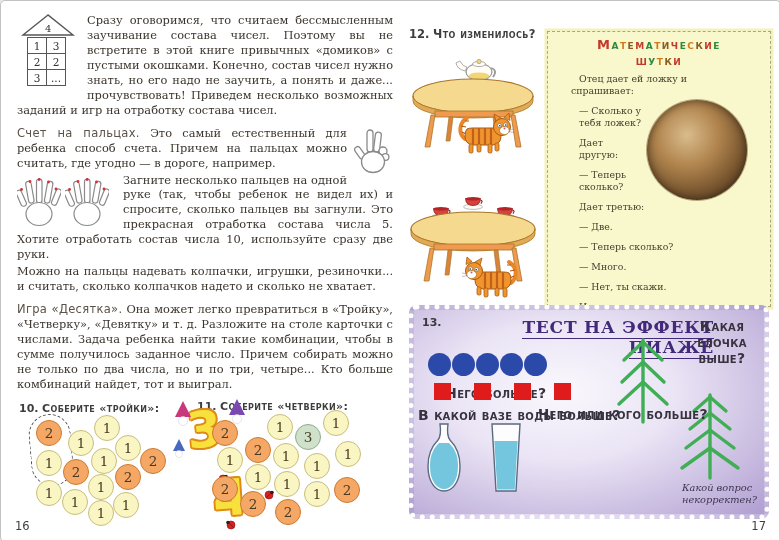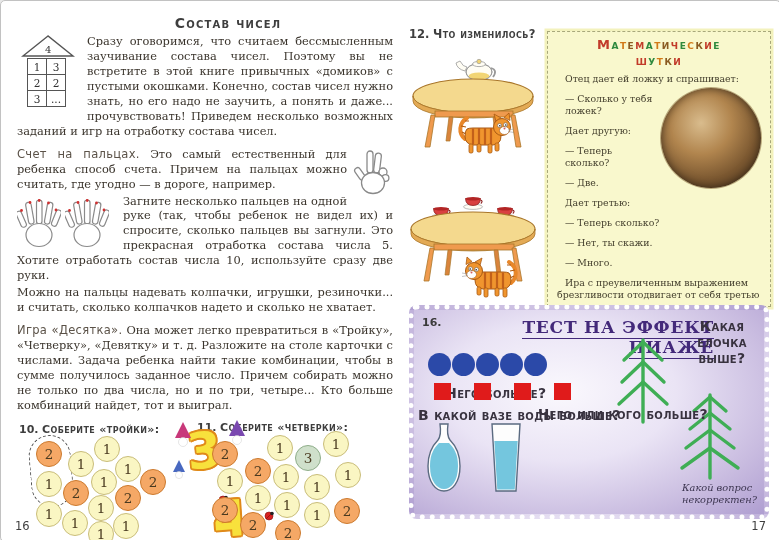--- a/index.html
+++ b/index.html
@@ -49,21 +49,21 @@
   
   .q-head{position:absolute;font-family:"DejaVu Sans",sans-serif;font-size:11.5px;color:#3e3e3e;}
   .q-head .num{font-weight:bold;}
   .q-head .cap{font-variant:small-caps;font-weight:bold;letter-spacing:0.4px;}
   .q12-head{left:8px;top:14px;}
   .scene1{position:absolute;left:0;top:28px;}
   .scene2{position:absolute;left:0;top:148px;}
 
   .joke{position:absolute;left:146px;top:18px;width:224px;height:276px;box-sizing:border-box;
     background:#f9f8cd;border:1px dashed #a8a87a;box-shadow:0 0 0 2.5px #f3f2bd;
-    padding:6px 9px;font-size:9.4px;line-height:1.28;color:#45402e;overflow:hidden;}
+    padding:6px 23px;font-size:9.4px;line-height:1.28;color:#45402e;overflow:hidden;}
   .joke-title{text-align:center;font-family:"DejaVu Sans",sans-serif;font-weight:bold;
     font-variant:small-caps;font-size:13px;letter-spacing:1.5px;line-height:1.15;margin-bottom:4px;}
   .joke p{margin:2.5px 0;text-indent:8px;}
   .joke .dlg div{margin:8px;}
   .joke-photo{float:right;width:100px;height:100px;border-radius:50%;margin:1px 0 3px 3px;
     background:radial-gradient(circle at 40% 35%,#d9bc8d 0%,#b1854e 35%,#7a5730 65%,#46301a 100%);
     box-shadow:inset 0 0 10px rgba(0,0,0,.55),0 0 0 1px #b9a87a;shape-outside:circle(51px);}
 
   .test{position:absolute;left:8px;top:292px;width:360px;height:214px;box-sizing:border-box;
     border-radius:8px;border:5px dotted #fff;
@@ -90,21 +90,20 @@
   .tnote{position:absolute;left:268px;top:172px;width:88px;font-style:italic;font-size:9.8px;
     line-height:1.25;color:#3c3550;}
 </style>
 </head>
 <body>
 
 <div class="spread">
 
   <div class="page-left">
 
-    <div class="lp-title">Состав чисел</div>
 
     <div class="lp-text">
       <div class="house">
         <svg width="58" height="24" viewBox="0 0 58 24">
           <polygon points="29,2 4,22 54,22" fill="#fff" stroke="#555" stroke-width="1.4"></polygon>
           <text x="26" y="19" font-size="10" font-family="DejaVu Serif, serif" fill="#333">4</text>
         </svg>
         <table class="house-grid">
           <tbody>
               <tr>
@@ -353,32 +352,32 @@
 
     <div class="joke">
       <div class="joke-title"><span style="color: rgb(194, 59, 42);">М</span><span style="color: rgb(47, 138, 62);">а</span><span style="color: rgb(210, 122, 24);">т</span><span style="color: rgb(138, 90, 32);">е</span><span style="color: rgb(194, 59, 42);">м</span><span style="color: rgb(47, 138, 62);">а</span><span style="color: rgb(210, 122, 24);">т</span><span style="color: rgb(138, 90, 32);">и</span><span style="color: rgb(194, 59, 42);">ч</span><span style="color: rgb(47, 138, 62);">е</span><span style="color: rgb(210, 122, 24);">с</span><span style="color: rgb(138, 90, 32);">к</span><span style="color: rgb(194, 59, 42);">и</span><span style="color: rgb(47, 138, 62);">е</span></div>
       <div class="joke-title" style="margin-top:-3px;"><span style="color: rgb(194, 59, 42);">ш</span><span style="color: rgb(47, 138, 62);">у</span><span style="color: rgb(210, 122, 24);">т</span><span style="color: rgb(138, 90, 32);">к</span><span style="color: rgb(194, 59, 42);">и</span></div>
       <p>Отец дает ей ложку и спрашивает:</p>
       <div class="joke-photo"></div>
       <div class="dlg">
           <div>— Сколько у тебя ложек?</div>
           <div>Дает другую:</div>
           <div>— Теперь сколько?</div>
+          <div>Дает третью:</div>
           <div>— Две.</div>
-          <div>Дает третью:</div>
           <div>— Теперь сколько?</div>
+          <div>— Много.</div>
           <div>— Нет, ты скажи.</div>
-          <div>— Много.</div>
         </div>
       <p>Ира с преувеличенным выражением брезгливости отодвигает от себя третью ложку:</p>
 
     </div>
 
     <div class="test">
-      <div class="test-label">16.</div>
+      <div class="test-label">13.</div>
       <div class="test-title"><span>ТЕСТ НА ЭФФЕКТ ПИАЖЕ</span></div>
 
       <div class="tq q-count">Чего больше?</div>
       <div class="dots">
           <div class="dot" style="background: rgb(43, 73, 168);"></div>
           <div class="dot" style="background: rgb(43, 73, 168);"></div>
           <div class="dot" style="background: rgb(43, 73, 168);"></div>
           <div class="dot" style="background: rgb(43, 73, 168);"></div>
           <div class="dot" style="background: rgb(43, 73, 168);"></div>
         </div>

